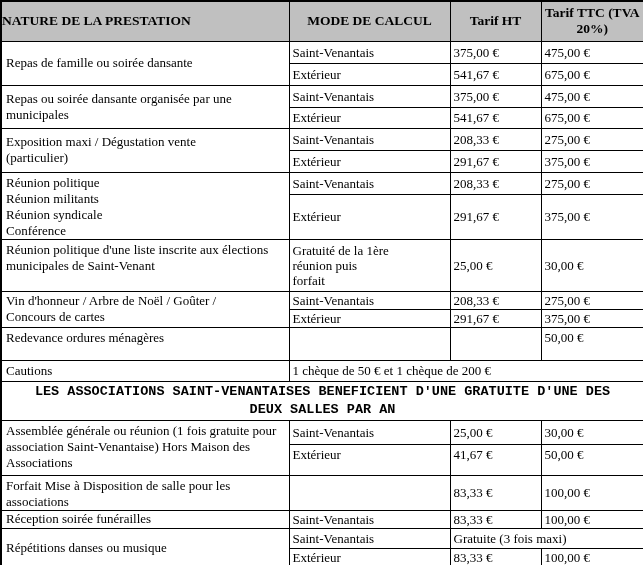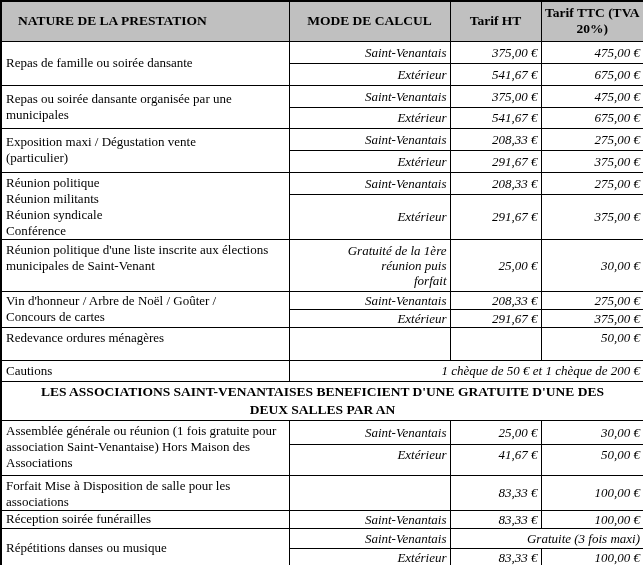--- a/index.html
+++ b/index.html
@@ -26,44 +26,44 @@
   }
   thead th {
     background: #c0c0c0;
     font-weight: bold;
     font-size: 13.5px;
     line-height: 16px;
     text-align: center;
   }
   thead th.nature-h {
     text-align: left;
-    padding-left: 16px;
+    padding-left: 0;
   }
   td.nature {
     text-align: left;
     line-height: 16px;
     padding-left: 4px;
     padding-right: 2px;
     margin-left: 12px;
   }
   td.mode, td.val, td.merged {
-    text-align: right;
+    text-align: left;
     line-height: 15px;
-    font-style: italic;
   }
   .pre { white-space: pre-line; }
   .justify { text-align: justify; }
   .vtop { vertical-align: top; padding-top: 2px; }
   .mode-multi { line-height: 17px; margin-left: 43px; }
   tr.section-row td {
     font-weight: bold;
     text-align: center;
     font-size: 13.5px;
     line-height: 18px;
     padding: 1px 2px;
+    font-family: Liberation Mono, monospace;
   }
 </style>
 </head>
 <body>
 
 <table class="tariff">
   <colgroup>
     <col style="width:288px">
     <col style="width:161px">
     <col style="width:91px">

